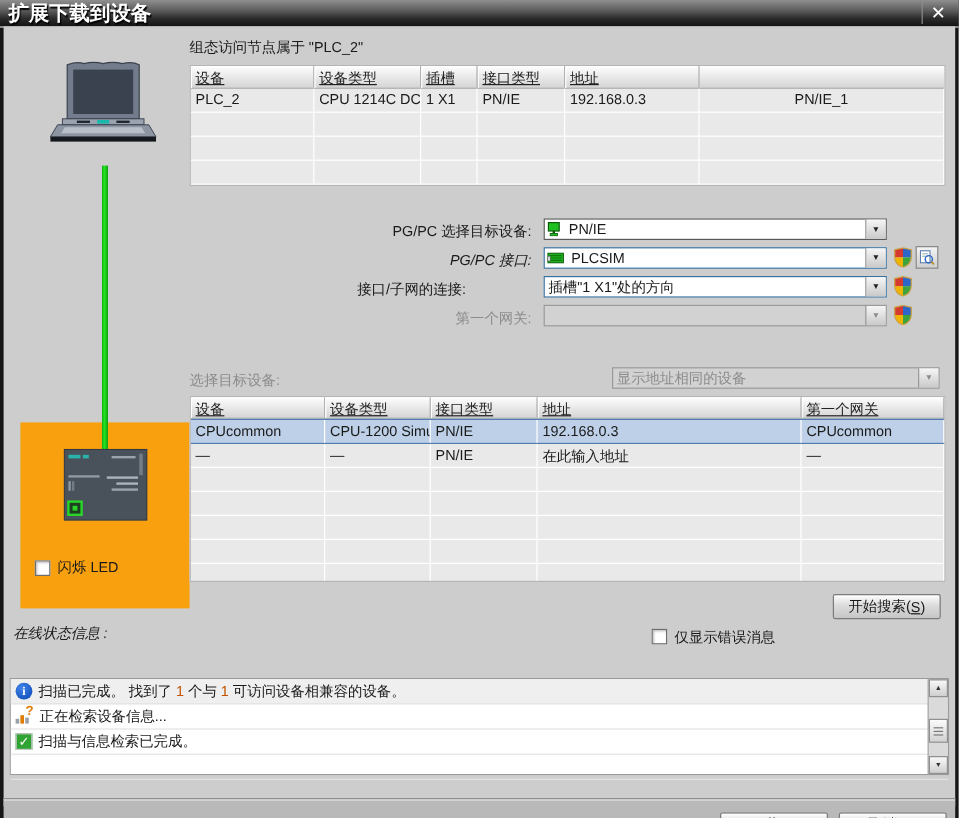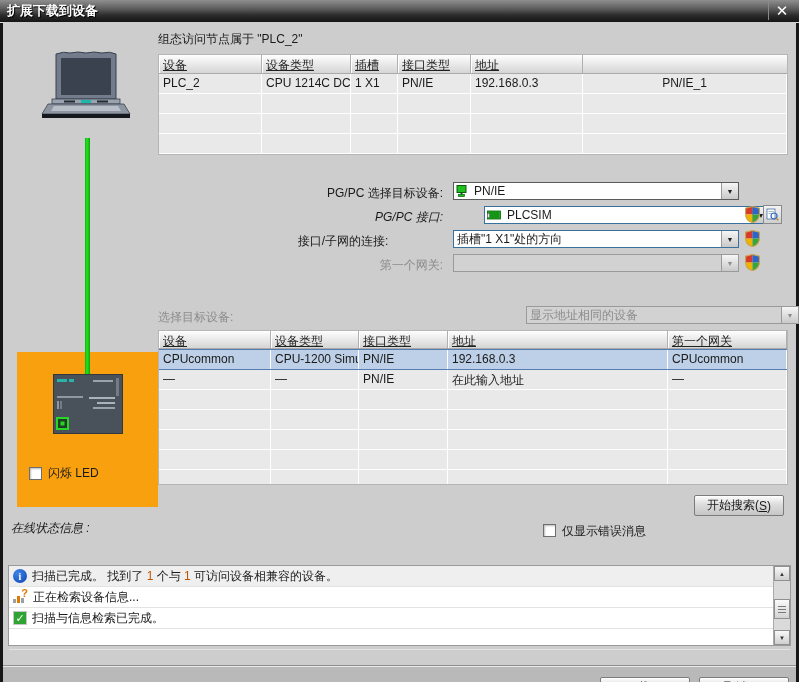--- a/index.html
+++ b/index.html
@@ -2,21 +2,21 @@
 <html><head>
 <meta charset="utf-8">
 <style>
   html,body{margin:0;padding:0;}
   body{font-family:"Liberation Sans","DejaVu Sans",sans-serif;font-size:12px;color:#1a1a1a;}
   .dialog{position:relative;width:799px;height:682px;background:#161616;overflow:hidden;}
   
   .titlebar{position:absolute;left:0;top:0;width:799px;height:22px;
     background:linear-gradient(180deg,#8f8f8f 0%,#5c5c5c 40%,#2b2b2b 70%,#141414 100%);
     border-bottom:1px solid #dcdcdc;display:flex;align-items:center;}
-  .title{color:#fff;font-weight:bold;font-size:13px;padding-left:7px;text-shadow:1px 1px 1px #000;}
+  .title{color:#fff;font-weight:bold;font-size:17px;padding-left:7px;text-shadow:1px 1px 1px #000;}
   .closebtn{position:absolute;right:4px;top:1px;width:26px;height:19px;color:#fff;font-size:15px;font-weight:bold;
     display:flex;align-items:center;justify-content:center;border-left:1px solid #8a8a8a;cursor:default;}
   
   .bodyarea{position:absolute;left:3px;top:22px;width:793px;height:650px;background:#cdcdcd;}
   .footerband{position:absolute;left:0px;top:611px;width:793px;height:39px;background:#b9b9b9;border-top:1px solid #8f8f8f;box-shadow:inset 0 1px 0 #e9e9e9;margin-top:32px;}
   .lbl{position:absolute;white-space:nowrap;}
   .dis{color:#8c8c8c;}
   
   .tbl{position:absolute;background:#e9e9e9;border:1px solid #b5b5b5;box-sizing:border-box;overflow:hidden;}
   .trow,.thead{display:flex;box-sizing:border-box;}
@@ -158,21 +158,21 @@
             <rect x="1" y="0.5" width="9" height="7" fill="#1fbf1f" stroke="#0a5c0a"></rect>
             <rect x="4.5" y="7.5" width="2" height="2" fill="#0a5c0a"></rect>
             <rect x="2.5" y="9.5" width="6" height="2" fill="#1fbf1f" stroke="#0a5c0a" stroke-width="0.7"></rect>
           </svg>
       </span>
       <span class="ddtxt">PN/IE</span>
       <span class="ddbtn">▼</span>
     </div>
 
     <div class="lbl" style="left:240px;top:187px;width:200px;text-align:right;font-style:italic;">PG/PC 接口:</div>
-    <div class="dd" style="left:450px;top:184px;width:286px;margin-left:31px;">
+    <div class="dd" style="left:450px;top:184px;width:286px;">
       <span class="card-ico">
         <svg width="14" height="11" viewBox="0 0 14 11">
             <rect x="0.5" y="1" width="13" height="8" fill="#1fae1f" stroke="#0a5c0a" stroke-width="0.8"></rect>
             <line x1="2" y1="3" x2="12" y2="3" stroke="#0e7a0e"></line>
             <line x1="2" y1="5" x2="12" y2="5" stroke="#0e7a0e"></line>
             <line x1="2" y1="7" x2="12" y2="7" stroke="#0e7a0e"></line>
             <rect x="0.5" y="3.5" width="2" height="4" fill="#e8e8e8" stroke="#555" stroke-width="0.5"></rect>
           </svg>
       </span>
       <span class="ddtxt">PLCSIM</span>
@@ -227,21 +227,21 @@
             <rect x="0" y="0" width="8" height="8" fill="#d63a2f"></rect>
             <rect x="8" y="0" width="8" height="8" fill="#2c66c8"></rect>
             <rect x="0" y="8" width="8" height="8" fill="#f0b400"></rect>
             <rect x="8" y="8" width="8" height="8" fill="#3da43d"></rect>
           </g>
           <path d="M8 0.5 L14.5 2 V7.5 C14.5 12 11.5 14.7 8 15.8 C4.5 14.7 1.5 12 1.5 7.5 V2 Z" fill="none" stroke="#caa24a"></path>
         </svg>
     </span>
 
     <div class="lbl dis" style="left:155px;top:287px;">选择目标设备:</div>
-    <div class="dd off" style="left:523px;top:284px;width:273px;">
+    <div class="dd off" style="left:507px;top:284px;width:273px;">
       <span class="ddtxt dis">显示地址相同的设备</span>
       <span class="ddbtn off">▼</span>
     </div>
 
     <div class="orangepanel">
       <div style="position:absolute;left:12px;top:113px;display:flex;align-items:center;gap:6px;">
         <span class="cb" style="position:relative;"></span>
         <span>闪烁 LED</span>
       </div>
     </div>

